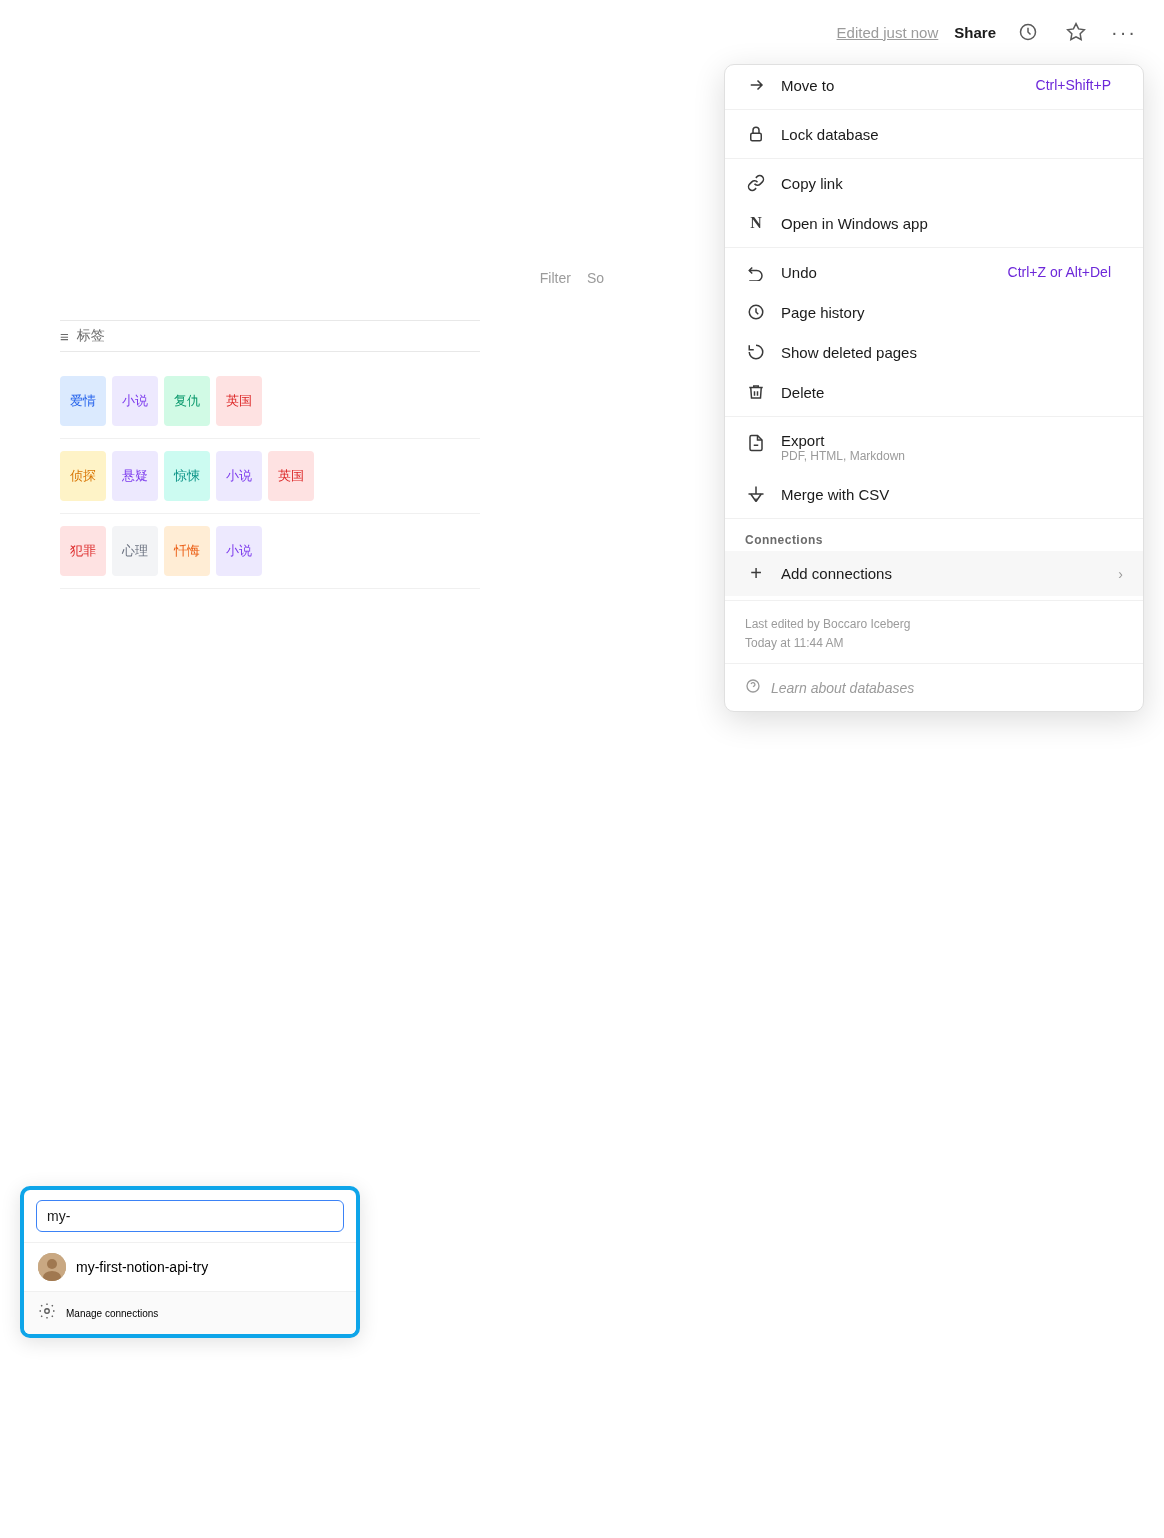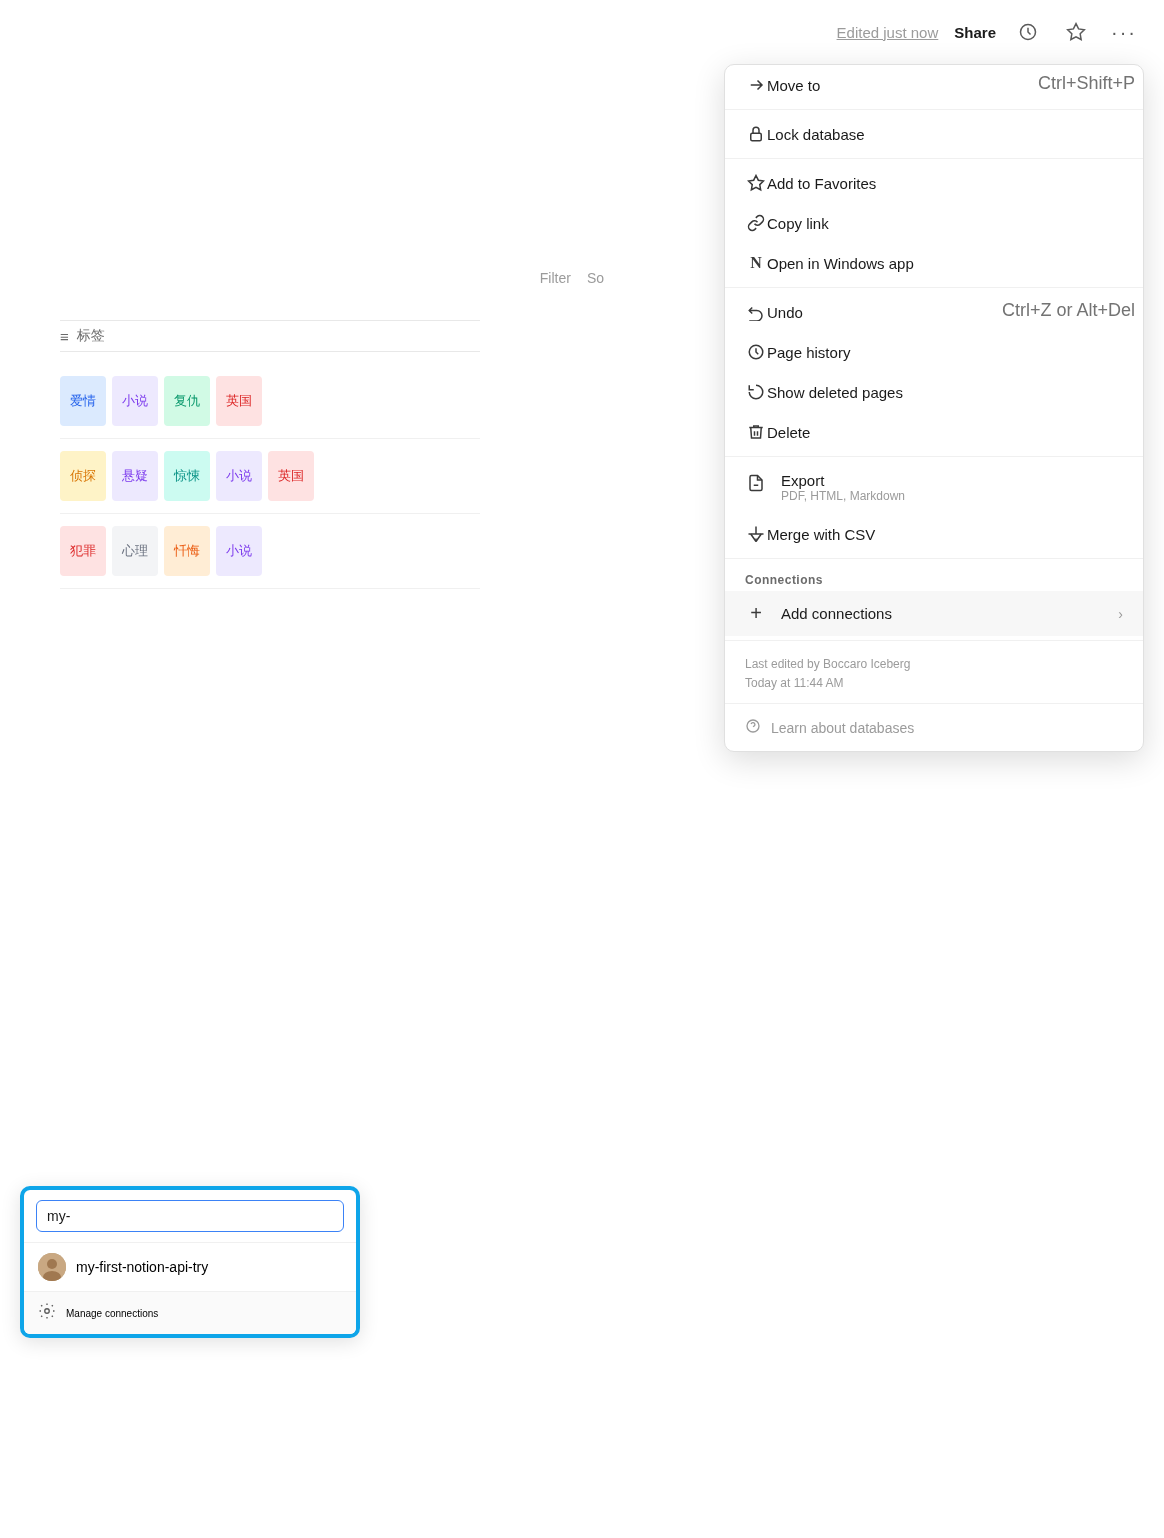--- a/index.html
+++ b/index.html
@@ -174,32 +174,33 @@
       background: #ffffff;
       border: 1px solid #e0e0e0;
       border-radius: 10px;
       box-shadow: 0 8px 32px rgba(0,0,0,0.14);
       overflow: hidden;
       z-index: 100;
     }
 
     .menu-item {
       display: flex;
-      align-items: flex-end;
+      align-items: center;
+      gap: 14px;
       padding: 11px 20px;
       font-size: 15px;
       color: #1a1a1a;
       cursor: pointer;
       position: relative;
     }
     .menu-item .shortcut {
       position: absolute;
-      right: 8px;
-      font-size: 18px;
-      color: #737373;
+      right: 32px;
+      font-size: 14px;
+      color: #6d28d9;
     }
     .menu-icon {
       width: 22px;
       display: flex; align-items: center; justify-content: center;
       font-size: 17px;
       color: #3a3a3a;
       flex-shrink: 0;
     }
 
     .menu-divider {
@@ -258,20 +259,21 @@
     }
 
     .menu-learn {
       display: flex;
       align-items: center;
       gap: 10px;
       padding: 10px 20px 14px;
       font-size: 14px;
       color: #9b9b9b;
       cursor: pointer;
+      font-style: italic;
     }
   </style>
 </head>
 <body>
 
 <div class="page-bg"></div>
 
 <div class="topbar">
   <span class="topbar-edited">Edited just now</span>
   <span class="topbar-share">Share</span>
@@ -366,28 +368,20 @@
       <svg width="18" height="18" viewBox="0 0 24 24" fill="none" stroke="currentColor" stroke-width="2">
         <rect x="5" y="11" width="14" height="10" rx="2"></rect>
         <path d="M8 11V7a4 4 0 0 1 8 0v4"></path>
       </svg>
     </span>
     <span>Lock database</span>
   </div>
 
   <div class="menu-divider"></div>
 
-  <div class="menu-item">
-    <span class="menu-icon">
-      <svg width="18" height="18" viewBox="0 0 24 24" fill="none" stroke="currentColor" stroke-width="2">
-        <polygon points="12 2 15.09 8.26 22 9.27 17 14.14 18.18 21.02 12 17.77 5.82 21.02 7 14.14 2 9.27 8.91 8.26 12 2"></polygon>
-      </svg>
-    </span>
-    <span>Add to Favorites</span>
-  </div>
 
   <div class="menu-item">
     <span class="menu-icon">
       <svg width="18" height="18" viewBox="0 0 24 24" fill="none" stroke="currentColor" stroke-width="2">
         <path d="M10 13a5 5 0 0 0 7.54.54l3-3a5 5 0 0 0-7.07-7.07l-1.72 1.71"></path>
         <path d="M14 11a5 5 0 0 0-7.54-.54l-3 3a5 5 0 0 0 7.07 7.07l1.71-1.71"></path>
       </svg>
     </span>
     <span>Copy link</span>
   </div>

